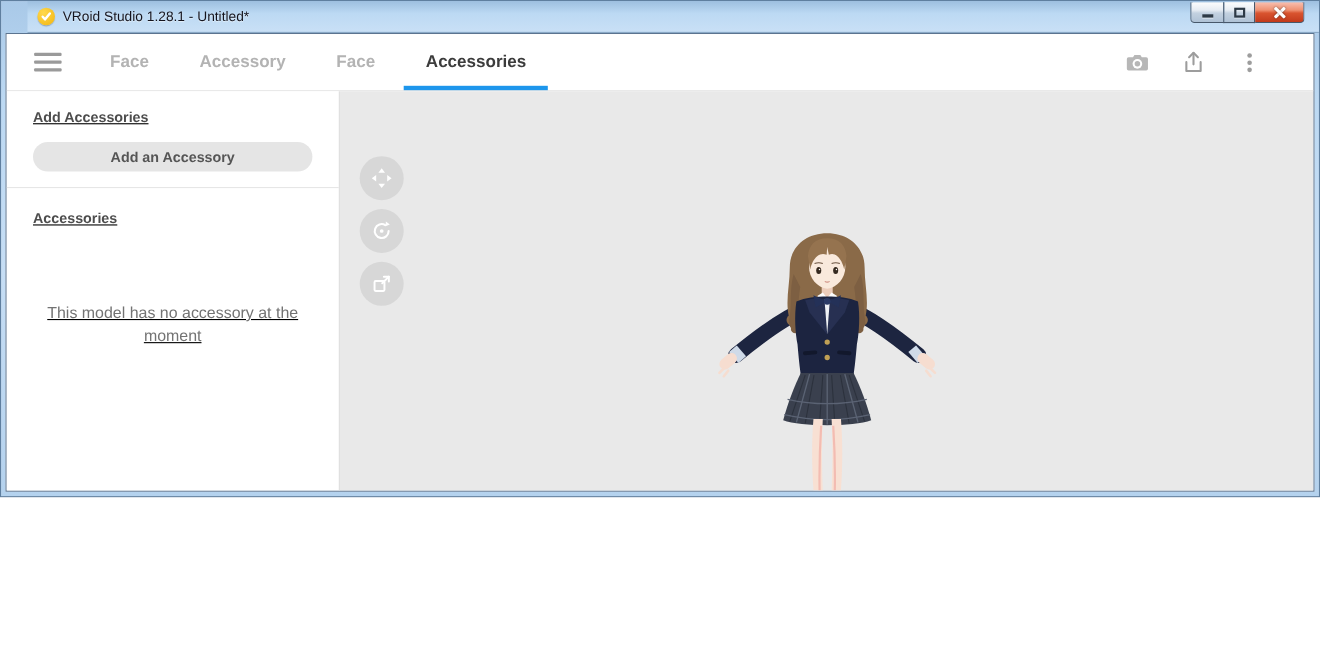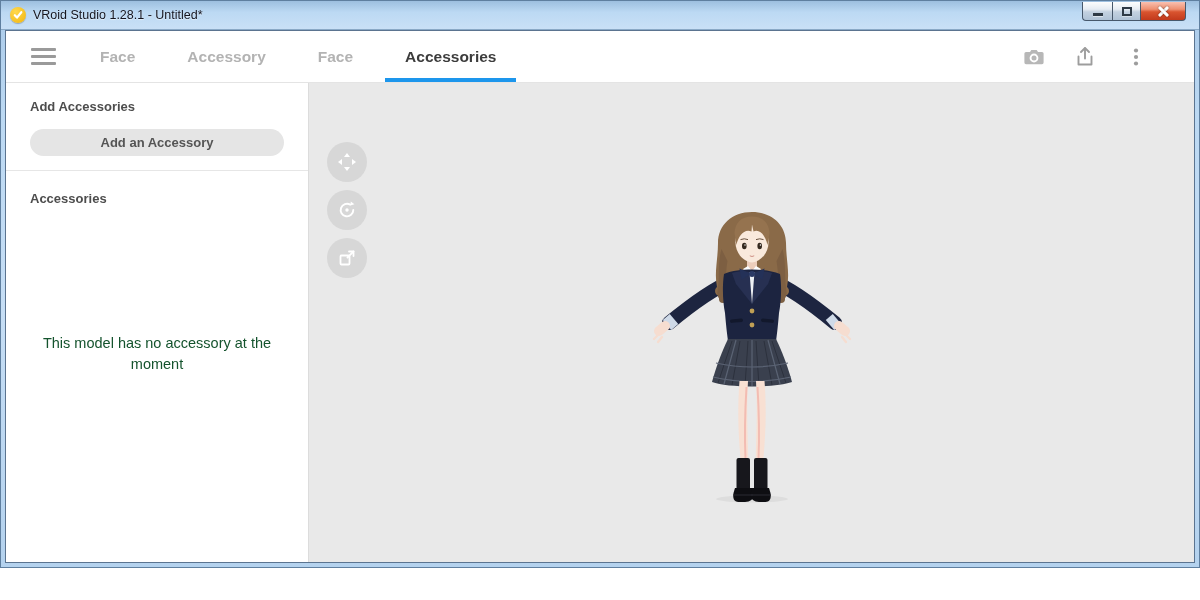--- a/index.html
+++ b/index.html
@@ -1,22 +1,23 @@
 <!DOCTYPE html>
 <html><head>
 <meta charset="utf-8">
 <style>
   * { margin:0; padding:0; box-sizing:border-box; }
   html,body { width:1200px; height:600px; overflow:hidden; font-family:"Liberation Sans", sans-serif; }
 
   
   .win-frame {
-    position:absolute; inset:0; width:1200px; height:568px;
+    position:absolute; inset:0; width:1200px; height:452px;
     background:linear-gradient(180deg,#a9c9e8 0%,#bcd9f3 20%,#c6def5 55%,#b4d2ee 100%);
     border:1px solid #5f7f9f;
+    padding-left:24px;
   }
   .titlebar { position:relative; height:29px; display:flex; align-items:center; padding-left:9px;
     background:linear-gradient(180deg,#9dbfdf 0%,#bcd9f3 40%,#c9e0f6 100%);
     border-bottom:1px solid #8aa9c6;
   }
   .app-icon { width:16px; height:16px; border-radius:50%;
     background:radial-gradient(circle at 35% 30%, #ffd84d, #f2b50e); position:relative; flex:0 0 auto;
     box-shadow:0 1px 1px rgba(0,0,0,.25);
   }
   .app-icon svg { position:absolute; inset:0; }
@@ -42,38 +43,38 @@
   
   .content { position:absolute; top:29px; left:4px; right:4px; bottom:4px;
     background:#fff; border:1px solid #5b7priv5b; border:1px solid #5b7490; display:flex; flex-direction:column; overflow:hidden; }
 
   
   .tabbar { height:52px; background:#ffffff; border-bottom:1px solid #e4e4e4;
     display:flex; align-items:stretch; flex:0 0 auto; }
   .hamburger { width:74px; display:flex; align-items:center; justify-content:center; cursor:pointer; }
   .hamburger .bars { width:25px; }
   .hamburger .bars div { height:3px; background:#9a9a9a; margin:4px 0; border-radius:1px; }
-  .tabs { display:flex; gap:12px; }
+  .tabs { display:flex; gap:6px; }
   .tab { display:flex; align-items:center; padding:0 20px; font-size:15.5px; font-weight:bold;
     color:#b3b3b3; cursor:pointer; border-bottom:4px solid transparent; padding-top:4px; }
   .tab.active { color:#3c3c3c; border-bottom-color:#1d96ec; }
   .tab-actions { margin-left:auto; display:flex; align-items:center; gap:27px; padding-right:46px; }
   .action-icon { width:24px; height:24px; cursor:pointer; display:flex; align-items:center; justify-content:center; }
 
   
   .main { flex:1; display:flex; min-height:0; }
-  .sidebar { width:303px; background:#fff; border-right:1px solid #dcdcdc; display:flex; flex-direction:column; }
+  .sidebar { width:303px; background:#fff; border-right:1px solid #dcdcdc; display:flex; flex-direction:column;text-decoration:underline; }
   .side-section-1 { padding:16px 24px 14px 24px; }
   .side-heading { font-size:13px; font-weight:bold; color:#4d4d4d; }
   .add-btn { margin-top:15px; width:100%; height:27px; border:none; border-radius:14px; background:#e5e5e5;
     font-family:"Liberation Sans",sans-serif; font-size:13px; font-weight:bold; color:#555; cursor:pointer; }
   .side-divider { height:1px; background:#e6e6e6; }
   .side-section-2 { padding:20px 24px 0 24px; }
   .empty-area { flex:1; display:flex; align-items:center; justify-content:center; padding:0 30px 60px 30px; }
-  .empty-msg { font-size:14.5px; color:#14532d; text-align:center; line-height:21px; max-width:240px; }
+  .empty-msg { font-size:14.5px; color:#737373; text-align:center; line-height:21px; max-width:240px; }
 
   
   .viewport { flex:1; position:relative; background:#e9e9e9; overflow:hidden; }
   .vp-tools { position:absolute; left:18px; top:59px; display:flex; flex-direction:column; gap:8px; }
   .vp-tool { width:40px; height:40px; border-radius:50%; background:#d7d7d7; border:none; cursor:pointer;
     display:flex; align-items:center; justify-content:center; }
 
   .character { position:absolute; left:50%; transform:translateX(-50%); top:128px; width:200px; height:292px; }
 </style>
 </head>

